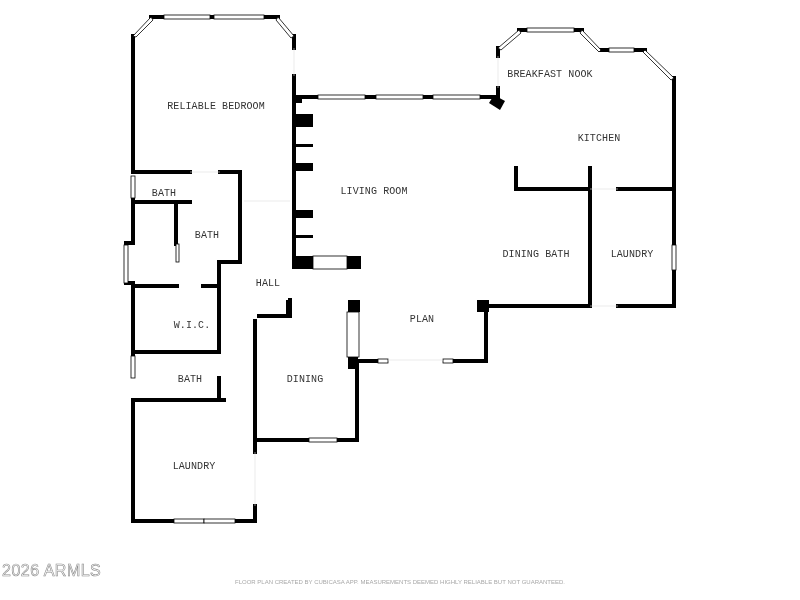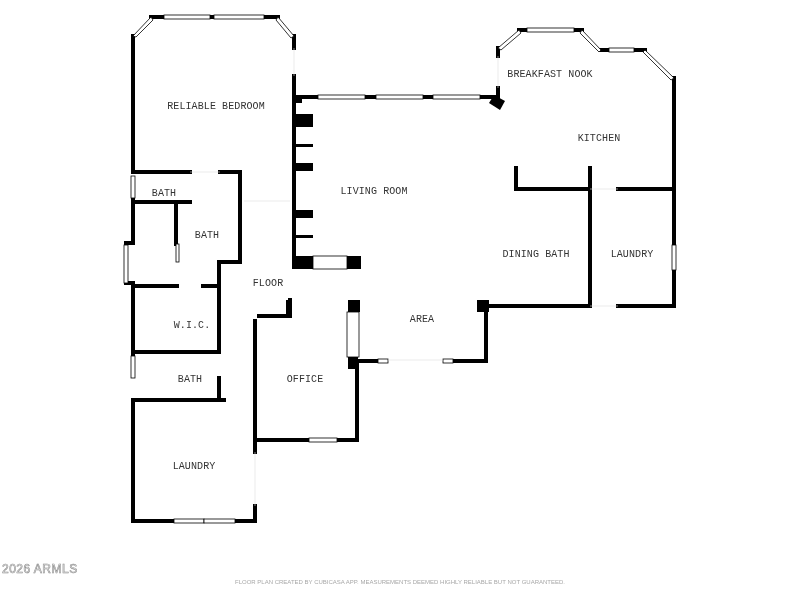--- a/index.html
+++ b/index.html
@@ -1,19 +1,19 @@
 <!DOCTYPE html>
 <html><head>
   <meta charset="utf-8">
   <style>
     html, body { margin: 0; padding: 0; background: #ffffff; }
     body { width: 800px; height: 600px; position: relative; overflow: hidden; font-family: "DejaVu Sans", sans-serif; }
     #plan { position: absolute; left: 0; top: 0; width: 800px; height: 600px; }
     .room-label { position: absolute; font-family: Liberation Mono, monospace; font-size: 10px; color: #333; letter-spacing: 0.1px; white-space: nowrap; transform: translate(-50%, -50%); }
-    .watermark { position: absolute; left: 2px; top: 562px; font-family: "Liberation Sans", sans-serif; font-size: 12px; color: #ffffff; -webkit-text-stroke: 0.6px #8a8a8a; letter-spacing: 0.5px; }
+    .watermark { position: absolute; left: 2px; top: 562px; font-family: "Liberation Sans", sans-serif; font-size: 16px; color: #ffffff; -webkit-text-stroke: 0.6px #8a8a8a; letter-spacing: 0.5px; }
     .disclaimer { position: absolute; left: 400px; top: 579px; transform: translateX(-50%); font-family: "Liberation Sans", sans-serif; font-size: 6px; color: #a8a8a8; white-space: nowrap; }
   </style>
 </head>
 <body>
 
 <svg id="plan" viewBox="0 0 800 600" xmlns="http://www.w3.org/2000/svg">
   <g stroke="#000" stroke-width="4" fill="none" stroke-linecap="square">
 
     <line x1="133" y1="36" x2="133" y2="172"></line>
     <line x1="151" y1="17" x2="164" y2="17"></line>
@@ -137,21 +137,21 @@
 </svg>
 
 <div class="room-label" style="left:216px;top:106px">RELIABLE BEDROOM</div>
 <div class="room-label" style="left:550px;top:74px">BREAKFAST NOOK</div>
 <div class="room-label" style="left:599px;top:138px">KITCHEN</div>
 <div class="room-label" style="left:374px;top:191px">LIVING ROOM</div>
 <div class="room-label" style="left:164px;top:193px">BATH</div>
 <div class="room-label" style="left:207px;top:235px">BATH</div>
 <div class="room-label" style="left:536px;top:254px">DINING BATH</div>
 <div class="room-label" style="left:632px;top:254px">LAUNDRY</div>
-<div class="room-label" style="left:268px;top:283px">FLOOR</div>
+<div class="room-label" style="left:268px;top:283px">HALL</div>
 <div class="room-label" style="left:192px;top:325px">W.I.C.</div>
-<div class="room-label" style="left:422px;top:319px">AREA</div>
+<div class="room-label" style="left:422px;top:319px">PLAN</div>
 <div class="room-label" style="left:190px;top:379px">BATH</div>
-<div class="room-label" style="left:305px;top:379px">OFFICE</div>
+<div class="room-label" style="left:305px;top:379px">DINING</div>
 <div class="room-label" style="left:194px;top:466px">LAUNDRY</div>
 
 <div class="watermark">2026 ARMLS</div>
 <div class="disclaimer">FLOOR PLAN CREATED BY CUBICASA APP. MEASUREMENTS DEEMED HIGHLY RELIABLE BUT NOT GUARANTEED.</div>
 
 </body></html>

